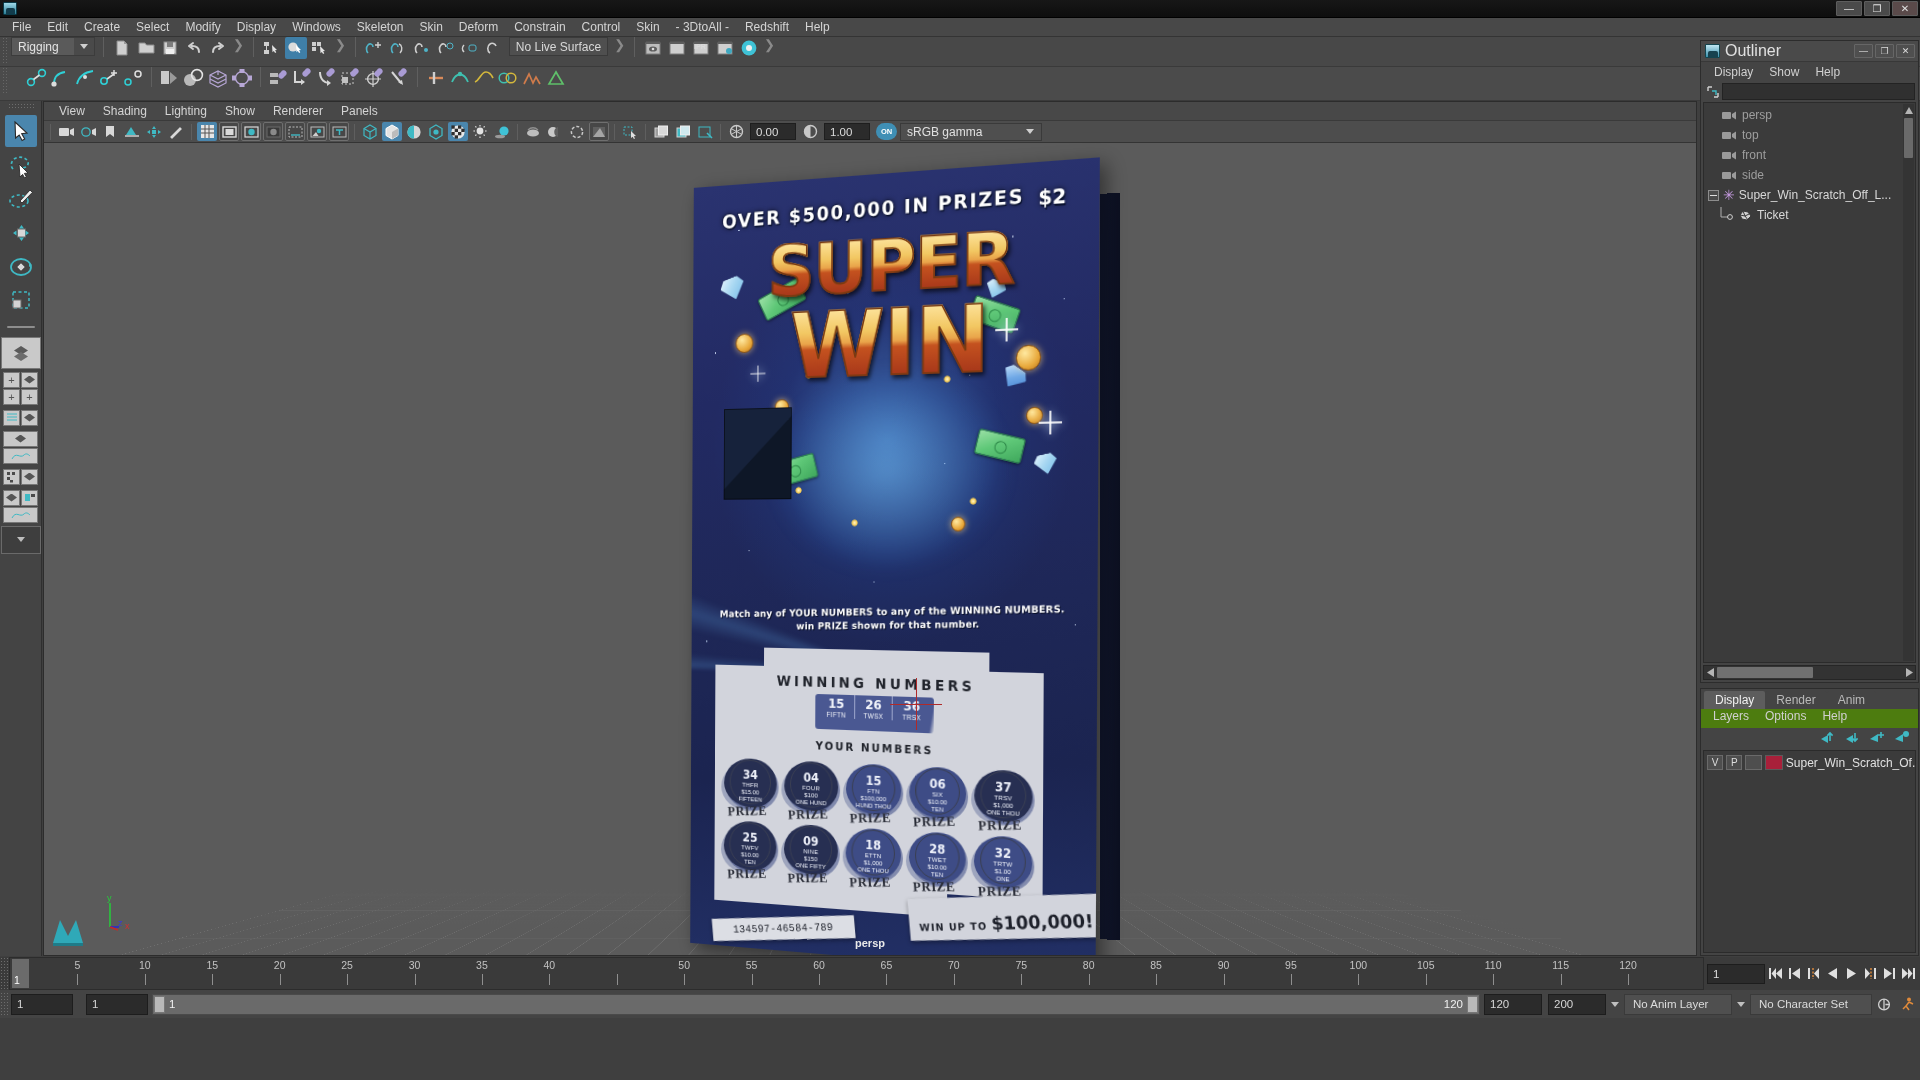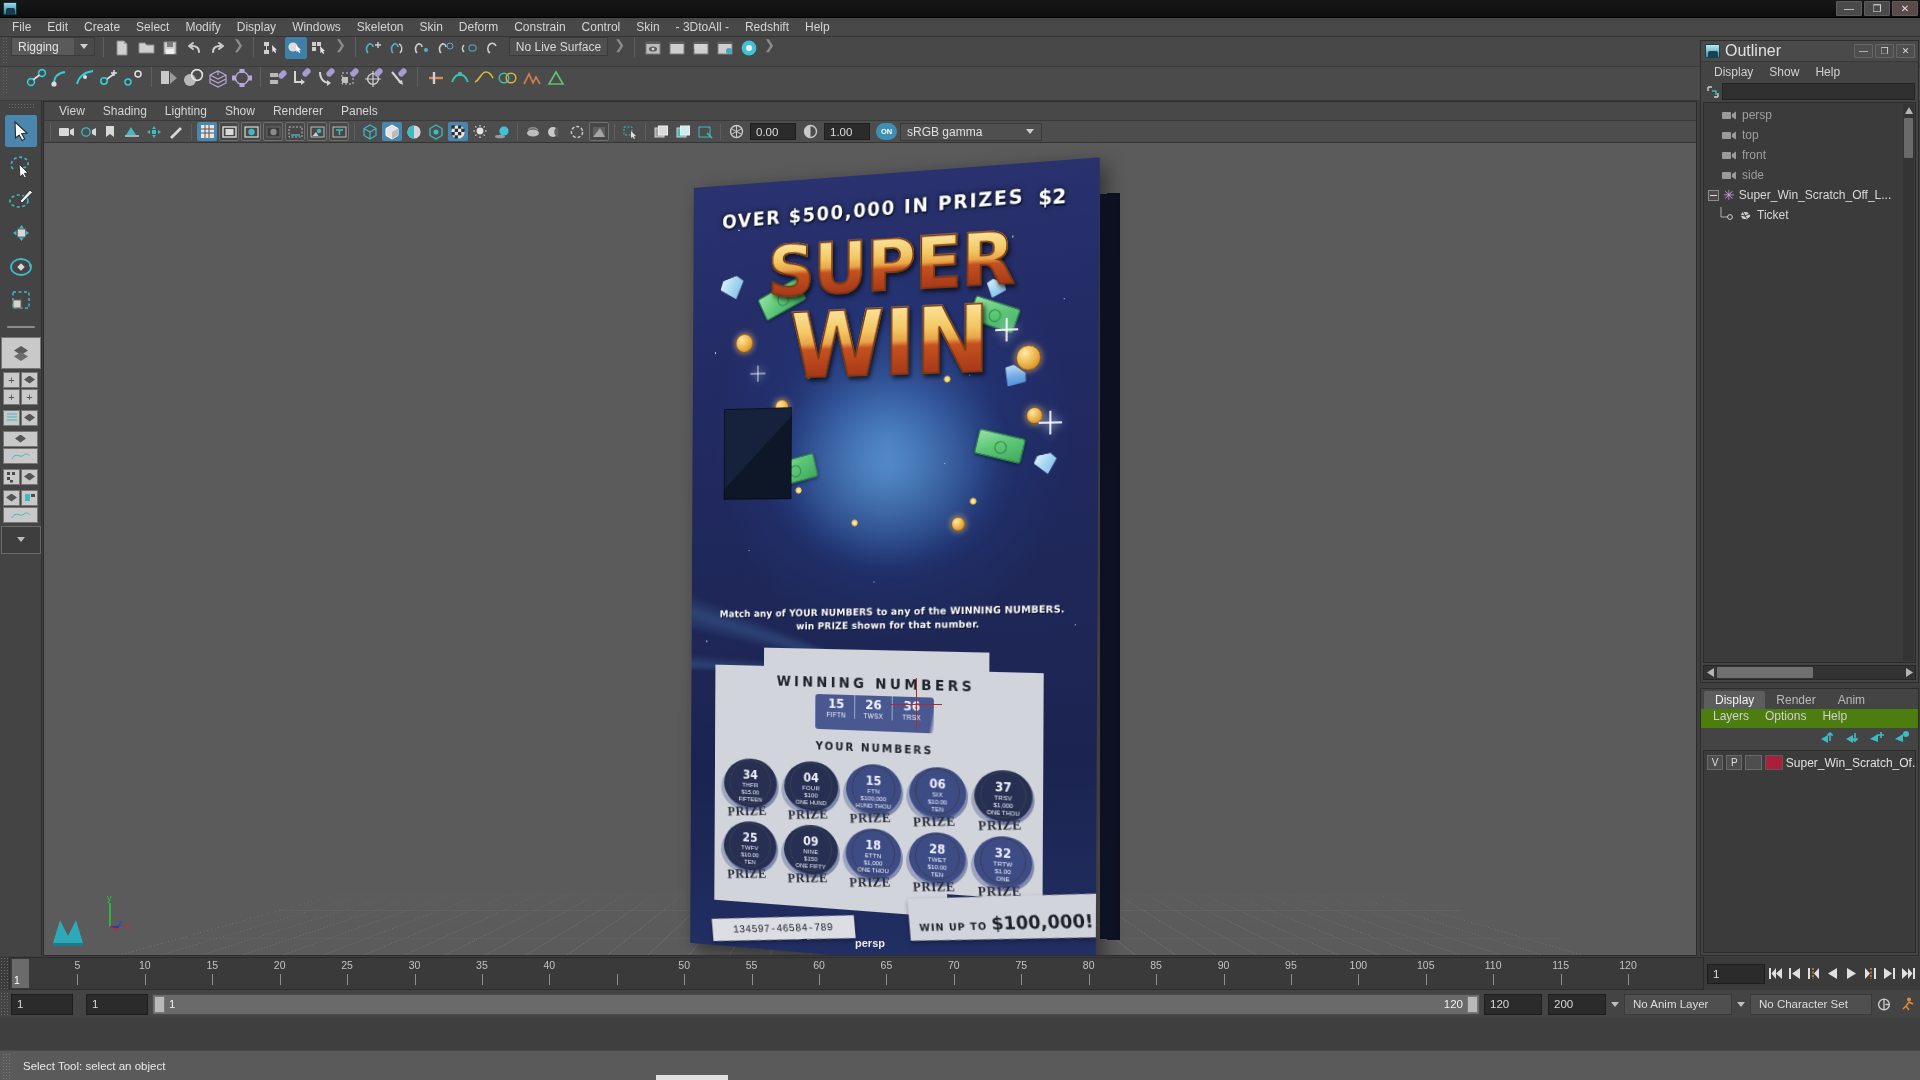--- a/index.html
+++ b/index.html
@@ -1733,19 +1733,14 @@
     </div>
     <div class="pbtn" style="width:24px">
       <svg width="17" height="15" viewBox="0 0 17 15">
           <circle cx="9" cy="2.5" r="2" fill="#e08a3a"></circle>
           <path d="M9 5l-3 4 3 4M9 5l4 2M6 9l-3 3" stroke="#e08a3a" stroke-width="1.5" fill="none"></path>
         </svg>
     </div>
   </div>
 
 
-  <div class="statusbar">
-    <div class="sb-grip"></div>
-    <div class="txt">Select Tool: select an object</div>
-    <div class="sb-white"></div>
-  </div>
 
 </div>
 
 </body></html>

